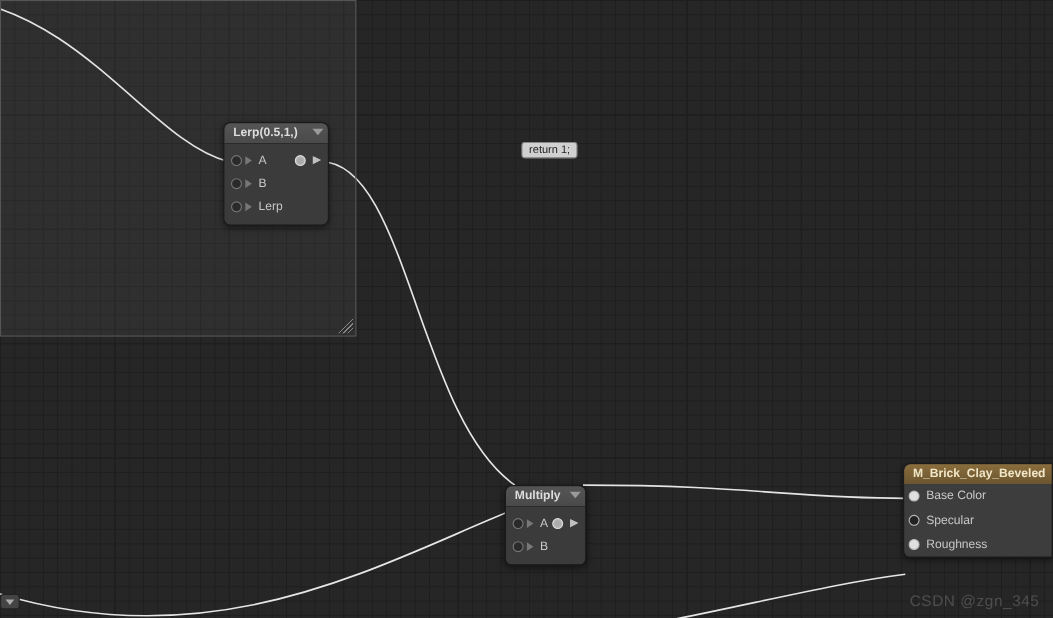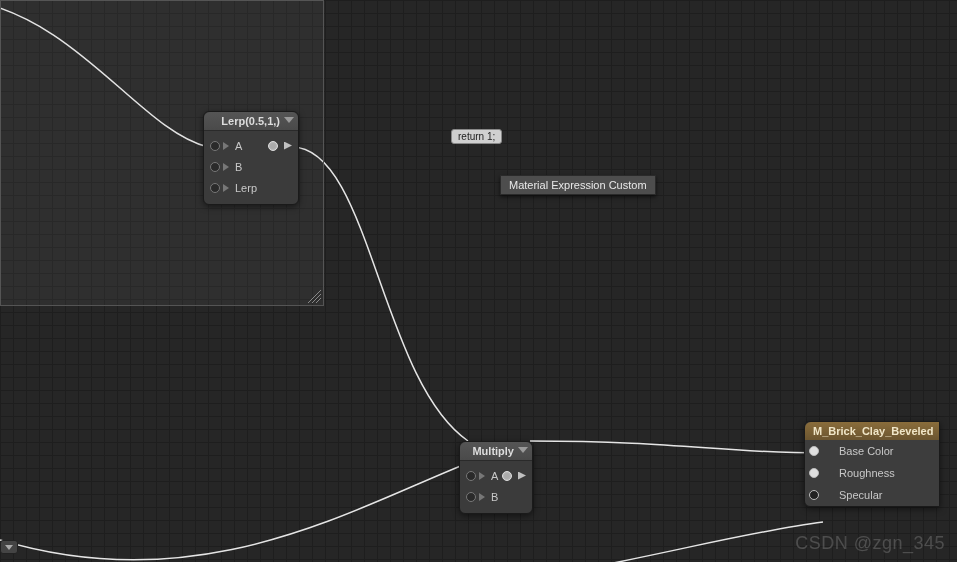--- a/index.html
+++ b/index.html
@@ -12,21 +12,21 @@
       linear-gradient(#1a1a1a 1px, transparent 1px),
       linear-gradient(90deg,#1a1a1a 1px, transparent 1px);
     background-size: 13px 13px, 13px 13px, 104px 104px, 104px 104px;
   }
   
   .comment-box { position:absolute; left:0; top:0; width:324px; height:306px;
     background:rgba(200,200,200,0.06); border:1px solid #555; }
   .comment-box .resize { position:absolute; right:2px; bottom:2px; width:14px; height:14px;
     background:linear-gradient(135deg, transparent 50%, #888 50%, #888 55%, transparent 55%, transparent 65%, #888 65%, #888 70%, transparent 70%, transparent 80%, #888 80%, #888 85%, transparent 85%);}
   
-  .node { position:absolute; background:#3b3b3b; border:1px solid #1a1a1a; border-radius:6px; box-shadow:0 2px 6px rgba(0,0,0,.5);text-align:right; }
+  .node { position:absolute; background:#3b3b3b; border:1px solid #1a1a1a; border-radius:6px; box-shadow:0 2px 6px rgba(0,0,0,.5); }
   .node .title { background:linear-gradient(#555,#4a4a4a); border-bottom:1px solid #2a2a2a; border-radius:6px 6px 0 0;
     padding:3px 18px 3px 8px; color:#ddd; font-weight:600; position:relative; }
   .node .title .tri { position:absolute; right:4px; top:5px; width:0;height:0;border-left:5px solid transparent;border-right:5px solid transparent;border-top:6px solid #9a9a9a;}
   .node .title .tri.up { border-top:none; border-bottom:6px solid #9a9a9a;}
   .node .body { padding:4px 6px 6px; }
   .row { display:flex; align-items:center; height:21px; justify-content:space-between; }
   .pin-in,.pin-out { display:flex; align-items:center; gap:6px; }
   .pin-in .dot,.pin-out .dot { width:10px;height:10px;border-radius:50%; background:#2a2a2a; border:1px solid #777; }
   .pin-in .dot.exec, .pin-out .dot.exec { background:#aaa; border:1px solid #ddd; }
   .pin-in .tri2 { width:0;height:0;border-top:4px solid transparent;border-bottom:4px solid transparent;border-left:6px solid #777; margin-left:-3px;}
@@ -39,31 +39,31 @@
   .node.custom .title { background:linear-gradient(#6a6a6a,#585858); }
   .node.custom .preview { margin:4px; width:82px; height:80px; background:#fff; border:1px solid #666; }
   
   .node-tag { position:absolute; background:#d0d0d0; color:#222; font-size:10px; padding:1px 6px; border:1px solid #888; border-radius:3px;}
   
   .tooltip { position:absolute; background:#4d4d4d; border:1px solid #2a2a2a; color:#e8e8e8; padding:3px 8px; font-size:11px; box-shadow:0 2px 4px rgba(0,0,0,.6);}
   
   .mat-node { position:absolute; background:#3d3d3d; border:1px solid #1a1a1a; border-radius:6px 0 0 6px; box-shadow:0 2px 6px rgba(0,0,0,.5);}
   .mat-node .title { background:linear-gradient(#8a6d3b,#6b5530); color:#f0e6c8; padding:3px 8px; font-weight:600; border-radius:6px 0 0 0;}
   .mat-node .row { padding:0 6px 0 4px; height:22px;}
-  .mat-node .pin-in { gap:20px; }
+  .mat-node .pin-in { gap:6px; }
   .mat-node .pin-in .dot { background:#222; border:1.5px solid #bbb;}
   .mat-node .pin-in .dot.filled { background:#e0e0e0; }
   
   .mini-tri { position:absolute; width:18px;height:14px;background:#444;border:1px solid #222;border-radius:3px;left:0;top:540px;display:flex;align-items:center;justify-content:center;}
   .mini-tri .t{width:0;height:0;border-left:4px solid transparent;border-right:4px solid transparent;border-top:5px solid #aaa;}
   
   svg.wires { position:absolute; inset:0; width:957px; height:562px; pointer-events:none; }
   svg.wires path { stroke:#e5e5e5; stroke-width:1.5; fill:none; }
   
-  .wm { position:absolute; right:12px; bottom:8px; color:rgba(200,200,200,.25); font-size:18px; letter-spacing:.5px;}
+  .wm { position:absolute; right:12px; bottom:8px; color:rgba(200,200,200,.25); font-size:14px; letter-spacing:.5px;}
 </style>
 </head>
 <body>
 
 <div class="canvas">
 
   <svg class="wires">
 
     <path d="M -30 0 C 80 20, 140 130, 208 147"></path>
 
@@ -107,28 +107,25 @@
       <div class="row">
         <span class="pin-in">
           <span class="dot"></span>
             <span class="tri2"></span>
           <span class="label">Lerp</span>
         </span>
       </div>
     </div>
   </div>
 
-  <div class="node-tag" style="left:451px; top:129px;">
+  <div class="node-tag" style="left:474px; top:129px;">
     <span>return 1;</span>
   </div>
 
 
-  <div class="tooltip" style="left:500px; top:175px;">
-    <span>Material Expression Custom</span>
-  </div>
 
   <div class="node" style="left:459px; top:405px; width:74px;margin-top:36px;">
     <div class="title">
       <span>Multiply</span>
       <span class="tri"></span>
     </div>
     <div class="body">
       <div class="row">
         <span class="pin-in">
           <span class="dot"></span>
@@ -143,40 +140,40 @@
       <div class="row">
         <span class="pin-in">
           <span class="dot"></span>
             <span class="tri2"></span>
           <span class="label">B</span>
         </span>
       </div>
     </div>
   </div>
 
-  <div class="mat-node" style="left:804px; top:421px; width:136px;">
+  <div class="mat-node" style="left:821px; top:421px; width:136px;">
     <div class="title">
       <span>M_Brick_Clay_Beveled</span>
     </div>
     <div class="row">
         <span class="pin-in">
           <span class="dot filled"></span>
           <span class="label">Base Color</span>
         </span>
       </div>
     <div class="row">
         <span class="pin-in">
-          <span class="dot filled"></span>
-          <span class="label">Roughness</span>
+          <span class="dot"></span>
+          <span class="label">Specular</span>
         </span>
       </div>
     <div class="row">
         <span class="pin-in">
-          <span class="dot"></span>
-          <span class="label">Specular</span>
+          <span class="dot filled"></span>
+          <span class="label">Roughness</span>
         </span>
       </div>
   </div>
 
   <div class="mini-tri">
       <span class="t"></span>
     </div>
 
   <div class="wm">CSDN @zgn_345</div>
 

